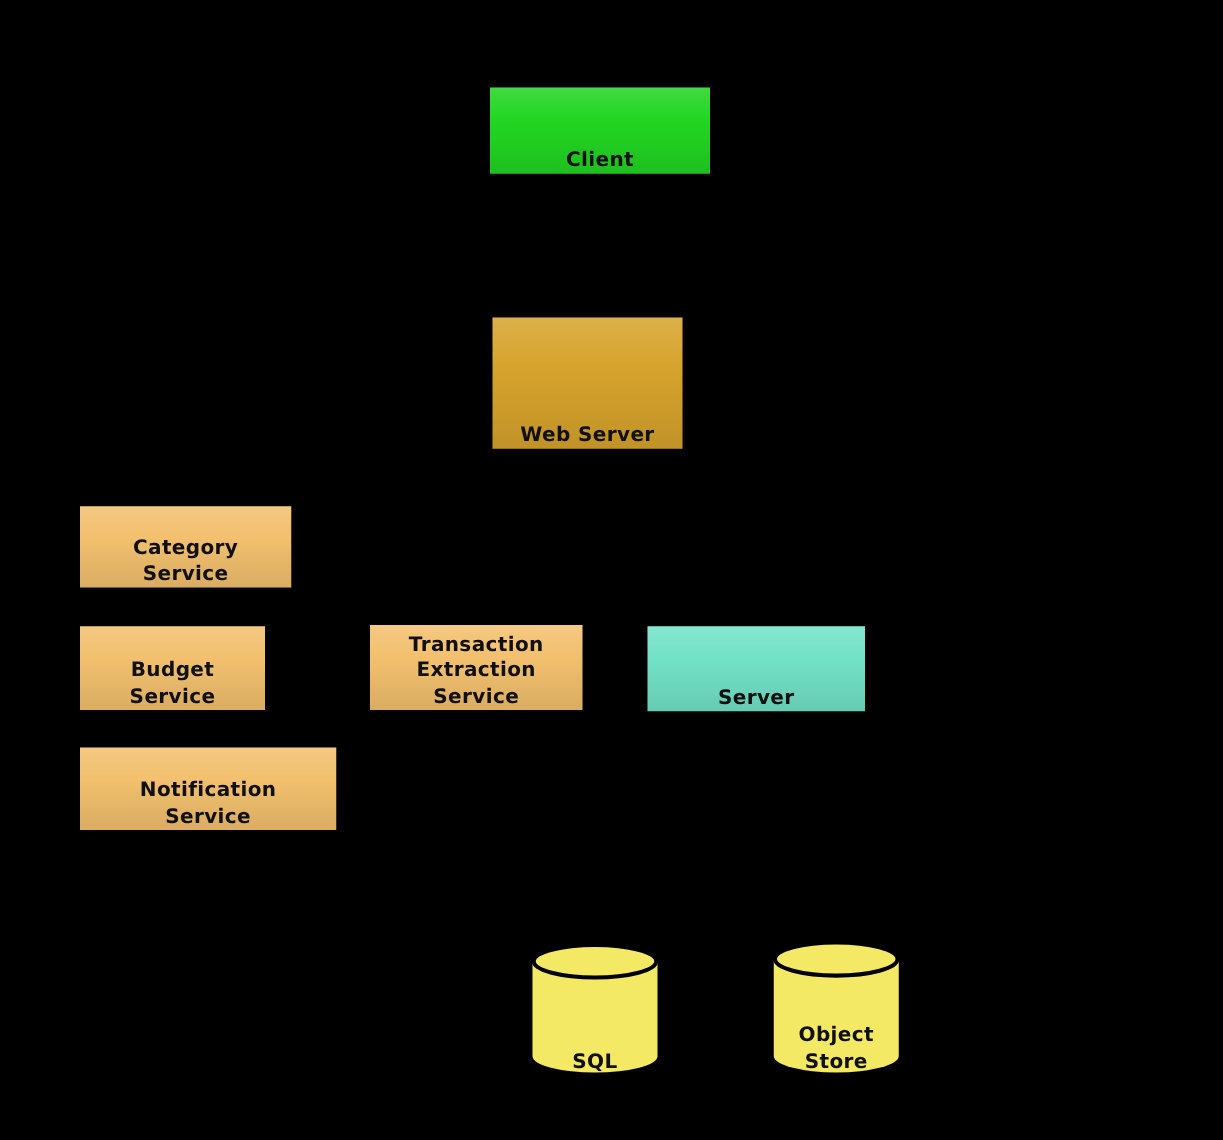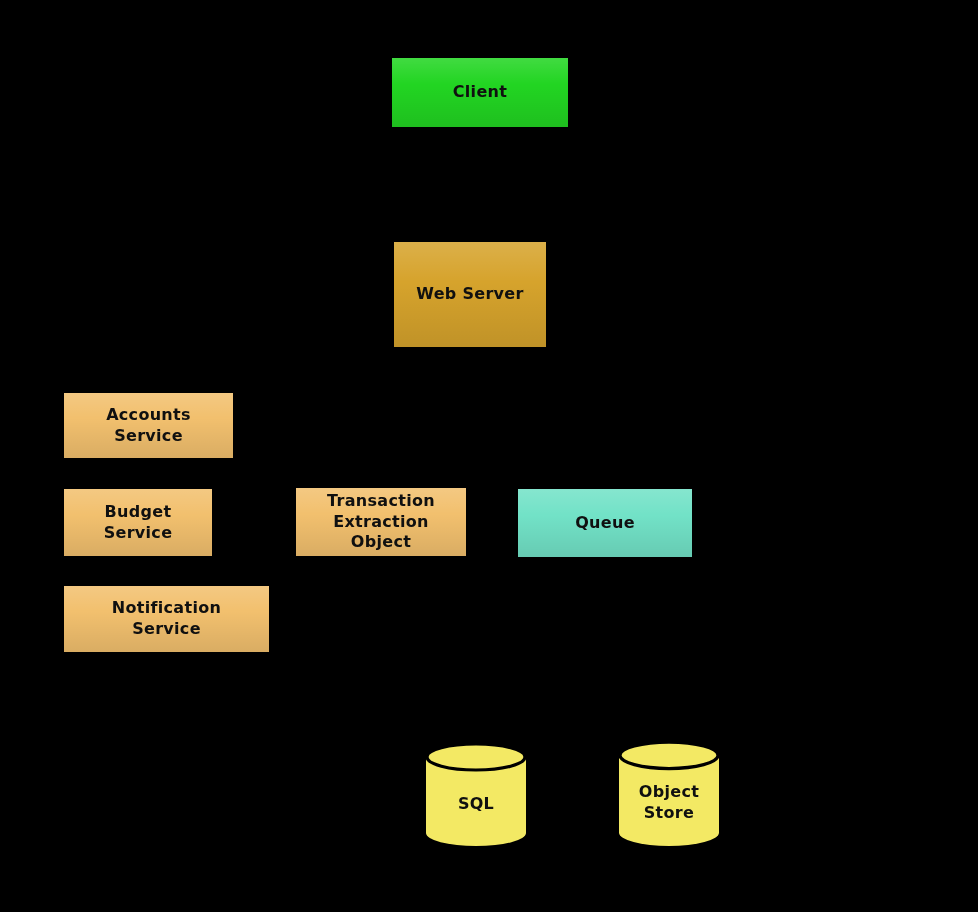--- a/index.html
+++ b/index.html
@@ -8,23 +8,24 @@
     font-family: "DejaVu Sans", "Liberation Sans", sans-serif;
     background: #000;
   }
   .canvas {
     position: relative;
     width: 978px; height: 912px;
     background: var(--node-color, #000);
   }
   .node {
     position: absolute;
-    display: flex; align-items: center; justify-content: center;
+    display: flex; align-items: flex-end; justify-content: center;
     text-align: center;
     cursor: default;
+    margin-top: 12px;
   }
   .box {
     background-color: var(--node-color, #ccc);
     background-image: linear-gradient(180deg,
       rgba(255,255,255,0.14) 0%,
       rgba(255,255,255,0.00) 38%,
       rgba(0,0,0,0.10) 100%);
     box-shadow: 3px 4px 8px rgba(0,0,0,0.55);
   }
   .label {
@@ -49,42 +50,42 @@
 
   <div class="node box" style="left: 392px; top: 58px; width: 176px; height: 69px; --node-color: #22d522;">
     <span class="label">Client</span>
   </div>
 
   <div class="node box" style="left: 394px; top: 242px; width: 152px; height: 105px; --node-color: #d6a32c;">
     <span class="label">Web Server</span>
   </div>
 
   <div class="node box" style="left: 64px; top: 393px; width: 169px; height: 65px; --node-color: #f2c06e;">
-    <span class="label">Accounts
+    <span class="label">Category
 Service</span>
   </div>
 
   <div class="node box" style="left: 64px; top: 489px; width: 148px; height: 67px; --node-color: #f2c06e;">
     <span class="label">Budget
 Service</span>
   </div>
 
   <div class="node box" style="left: 64px; top: 586px; width: 205px; height: 66px; --node-color: #f2c06e;">
     <span class="label">Notification
 Service</span>
   </div>
 
   <div class="node box" style="left: 296px; top: 488px; width: 170px; height: 68px; --node-color: #f2c06e;">
     <span class="label">Transaction
 Extraction
-Object</span>
+Service</span>
   </div>
 
   <div class="node box" style="left: 518px; top: 489px; width: 174px; height: 68px; --node-color: #72e2c7;">
-    <span class="label">Queue</span>
+    <span class="label">Server</span>
   </div>
 
 
   <div class="node cylinder" style="left: 618px; top: 740px; width: 102px; height: 108px; --node-color: #f3e964;">
     <svg class="cyl-svg" viewBox="0 0 102 106" preserveAspectRatio="none" aria-hidden="true">
       <path class="cyl-fill" d="M 1 15 L 1 91 A 50 13 0 0 0 101 91 L 101 15 Z"></path>
       <ellipse class="cyl-fill cyl-stroke" cx="51" cy="15" rx="49" ry="13"></ellipse>
     </svg>
     <span class="label">Object
 Store</span>

